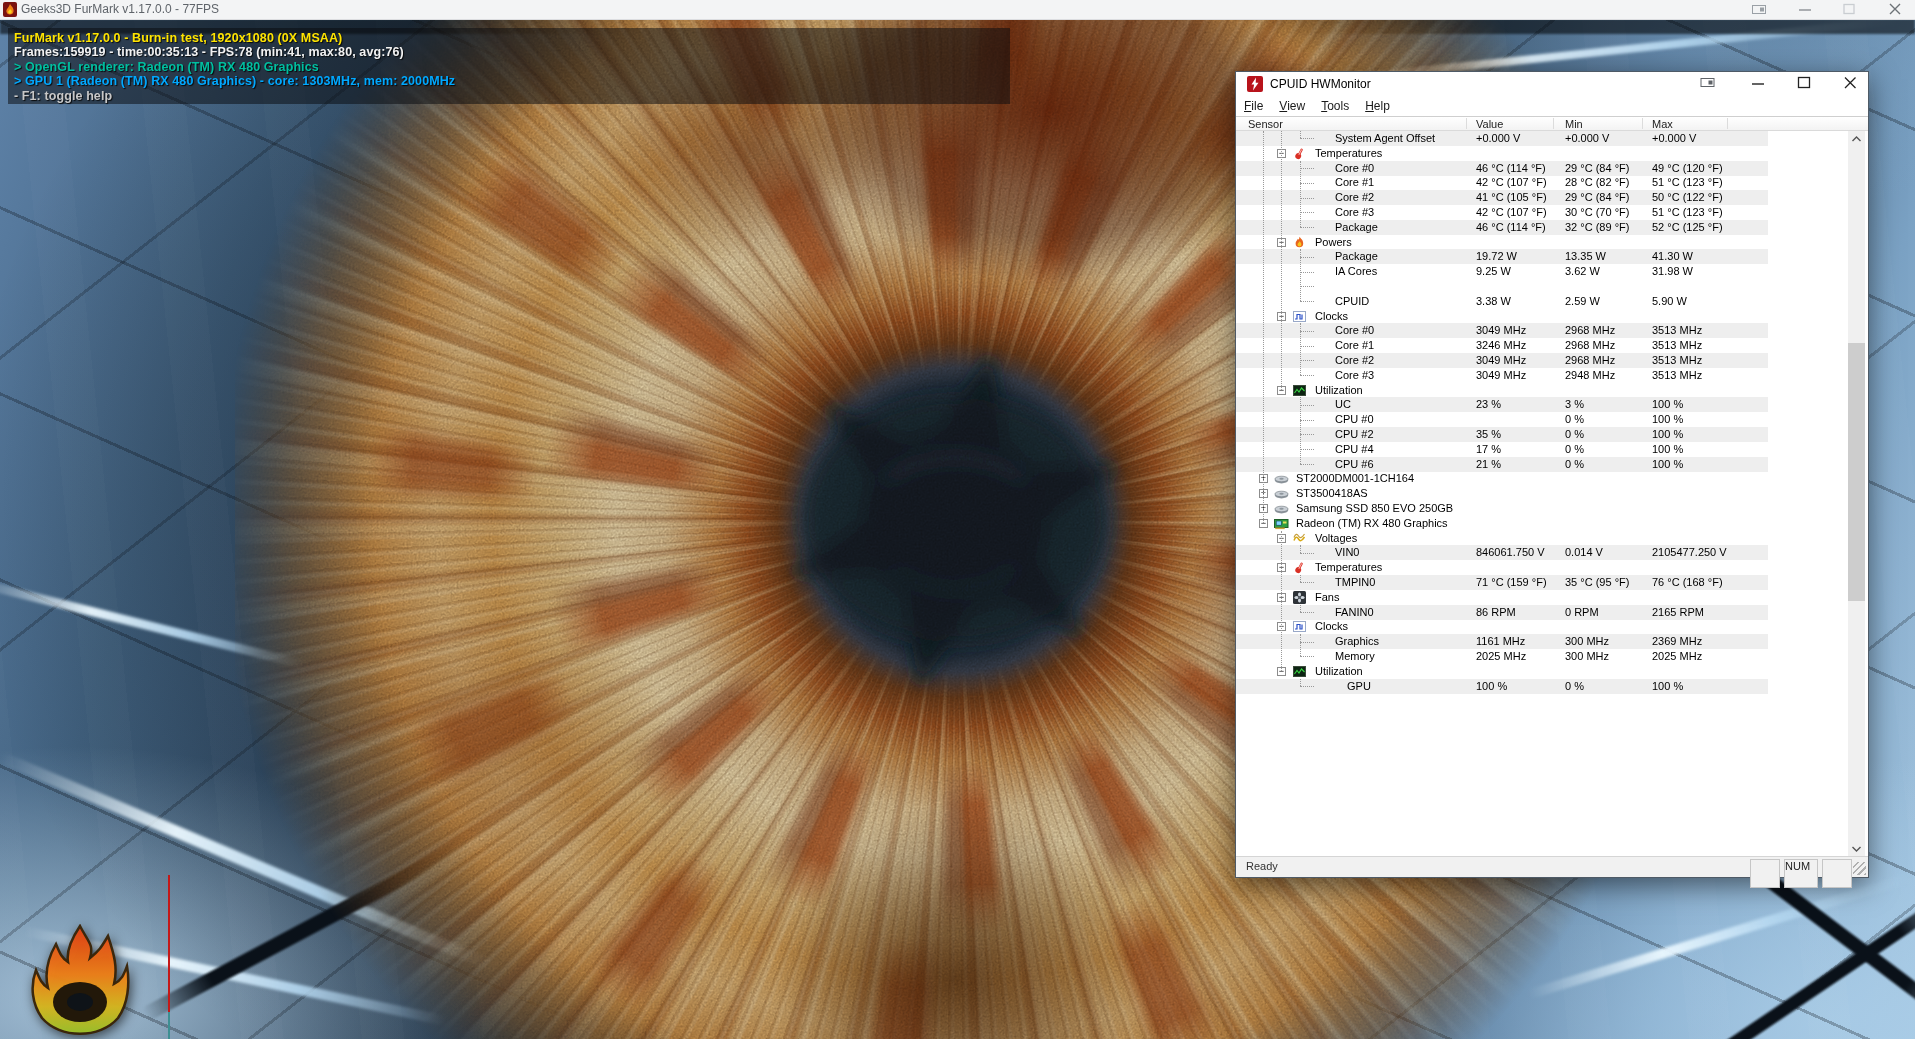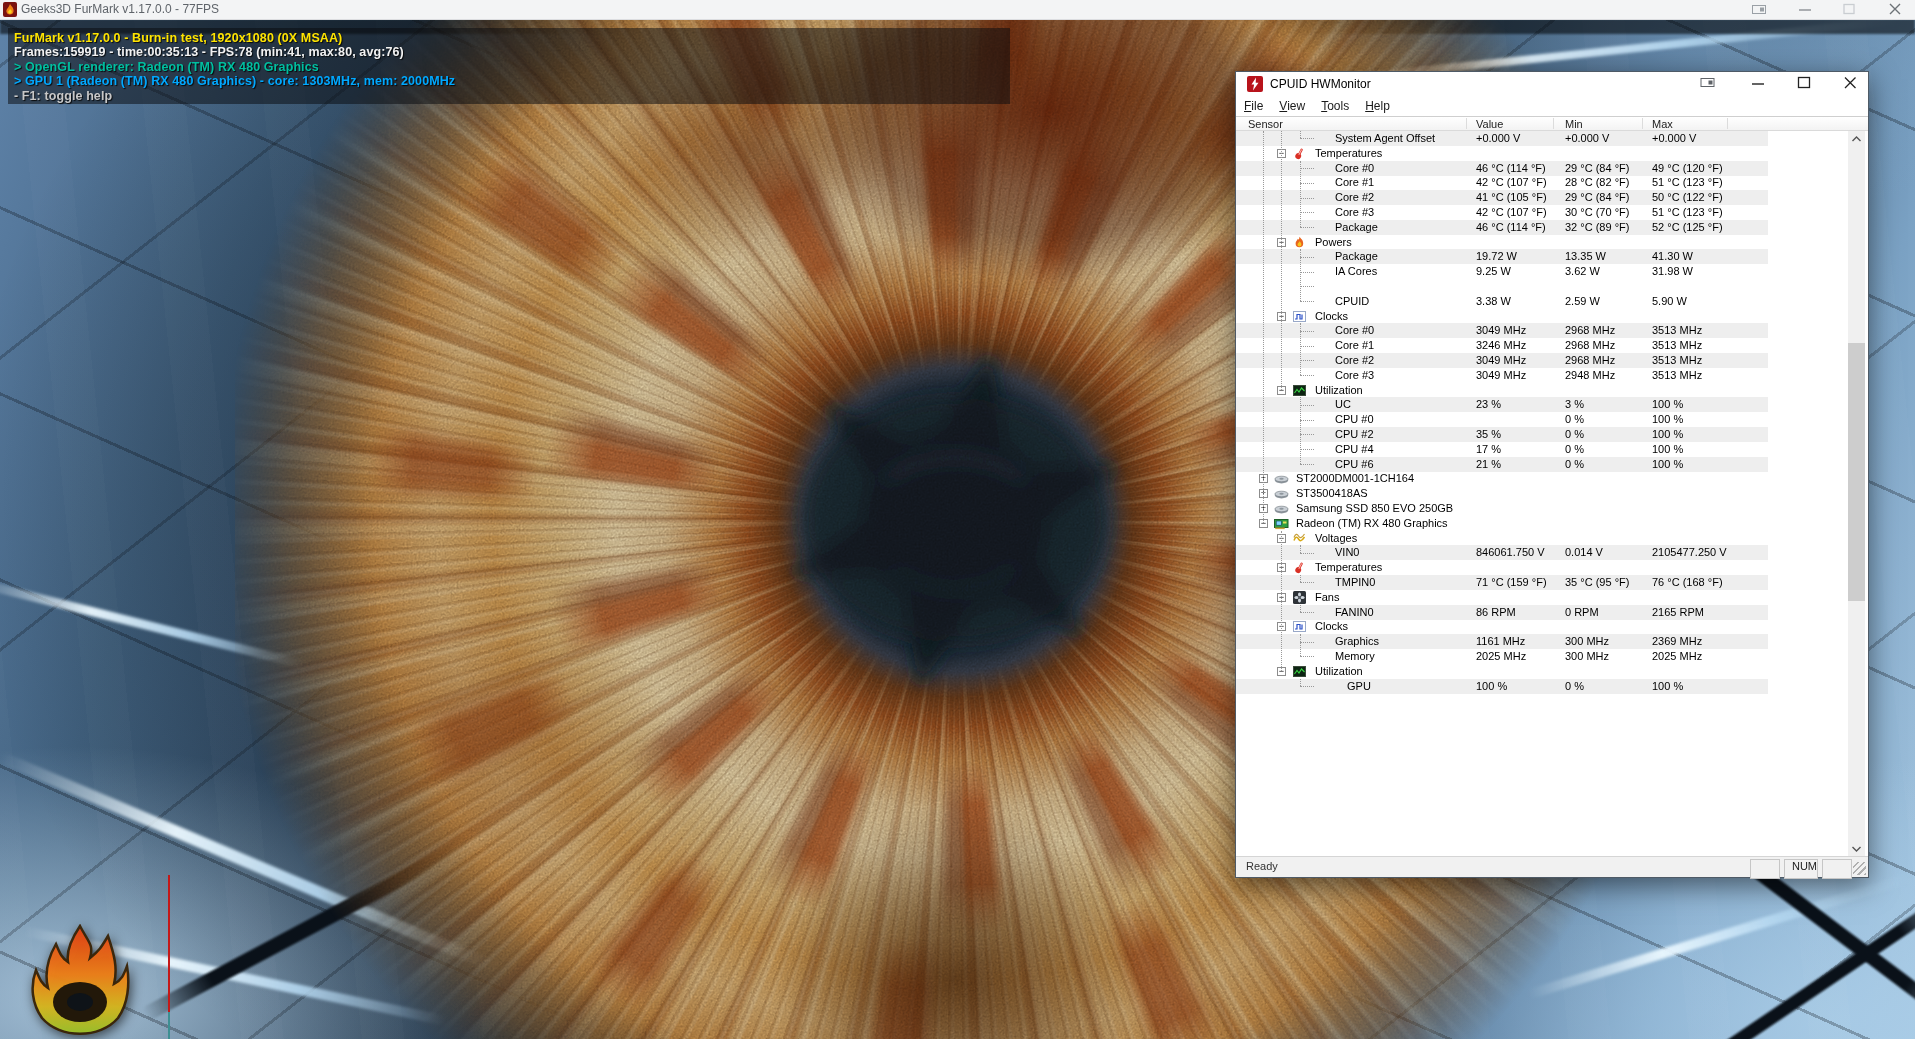--- a/index.html
+++ b/index.html
@@ -94,22 +94,22 @@
        font-size:9px;line-height:7px;text-align:center;color:#000;box-sizing:border-box}
   .ric{position:absolute;top:1px;width:13px;height:13px}
   .tl{position:absolute;width:0;border-left:1px dotted #999}
   .ts{position:absolute;height:0;border-top:1px dotted #999}
   #sb{position:absolute;left:612px;top:59px;width:17px;height:726px;background:#f0f0f0}
   .sbarrow{position:absolute;left:0;width:17px;height:17px;background:#f0f0f0}
   #sbthumb{position:absolute;left:0;top:212px;width:17px;height:258px;background:#cdcdcd}
   #hwm-status{position:absolute;left:0;bottom:0;width:632px;height:21px;background:#f1f1f1;
               border-top:1px solid #d5d5d5;box-sizing:border-box;color:#333}
   #status-left{position:absolute;left:10px;top:3px}
-  .scell{position:absolute;top:2px;height:20px;border:1px solid #c6c6c6;box-sizing:border-box;
-         text-align:right;background:#f1f1f1;font-size:11px;line-height:13px;color:#222}
+  .scell{position:absolute;top:2px;height:29px;border:1px solid #c6c6c6;box-sizing:border-box;
+         text-align:left;background:#f1f1f1;font-size:11px;line-height:13px;color:#222}
   #grip{position:absolute;right:2px;bottom:2px;width:13px;height:13px;
         background:repeating-linear-gradient(135deg,transparent 0 3px,#b0b0b0 3px 4.5px)}
 </style>
 </head>
 <body>
 
 <div id="fm-titlebar">
   <svg class="abs" style="left:3px;top:2px" width="14" height="15">
     <rect width="14" height="15" rx="2" fill="#7a1210"></rect>
     <path d="M7 2 C9 5 11 6 10.5 9.5 A3.6 3.6 0 0 1 3.4 9.5 C3.4 7 5.5 6 7 2 Z" fill="#f08018"></path>

